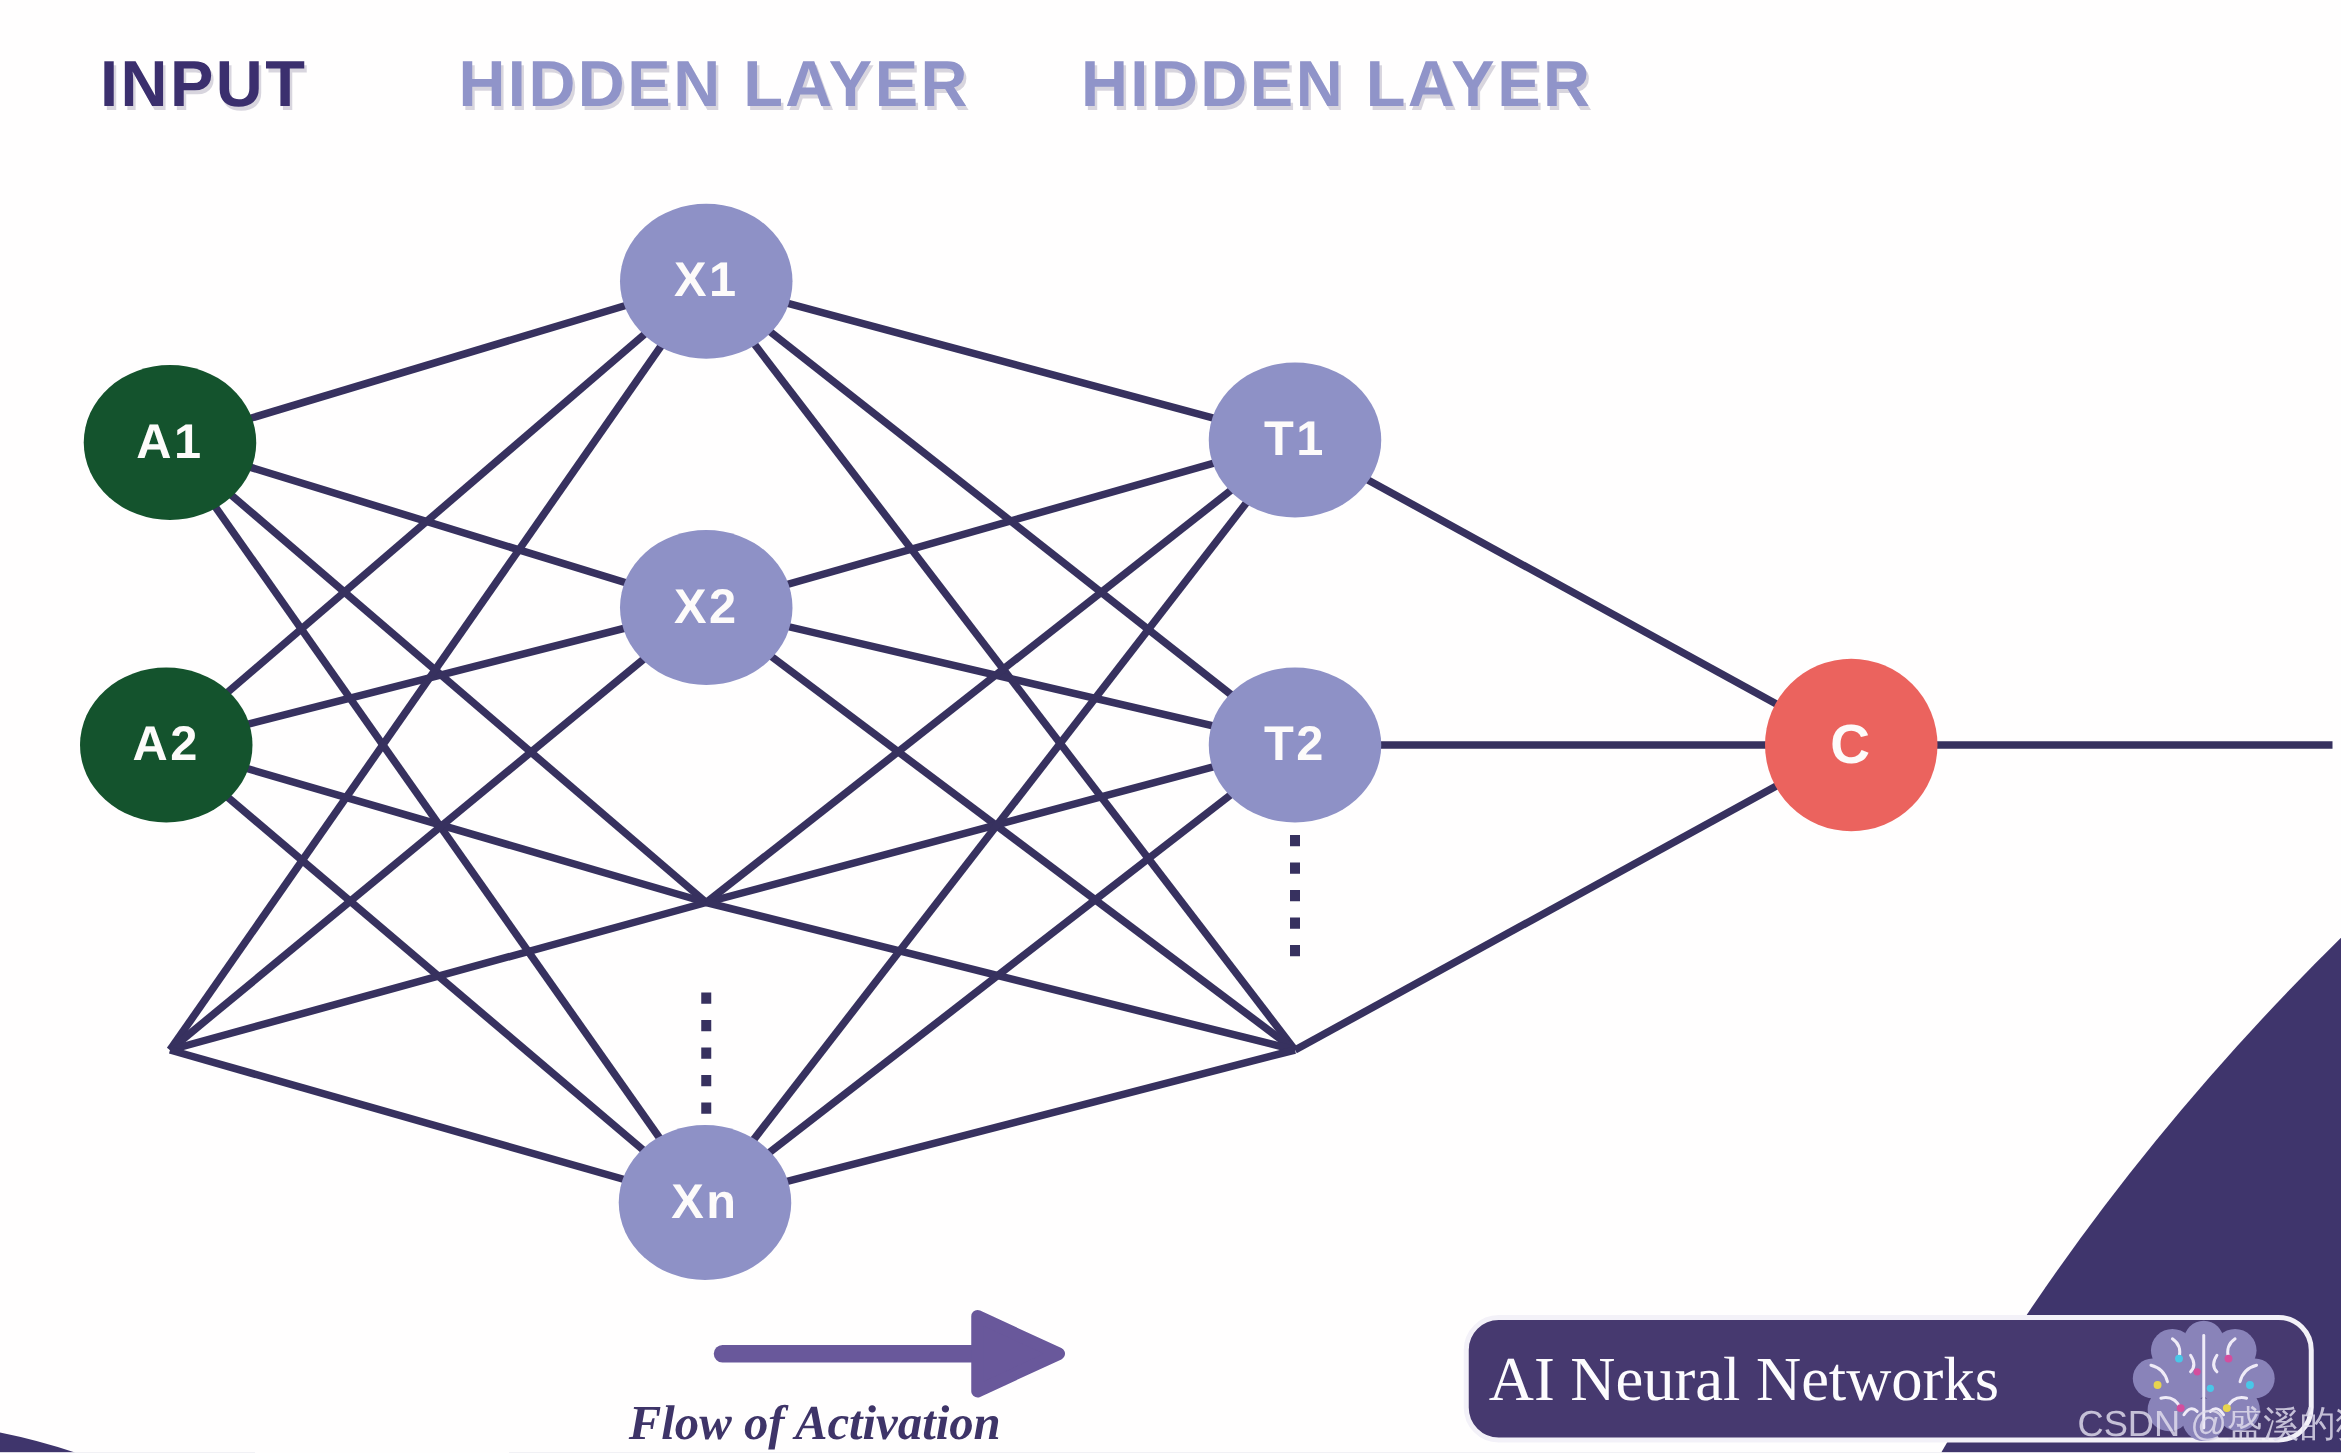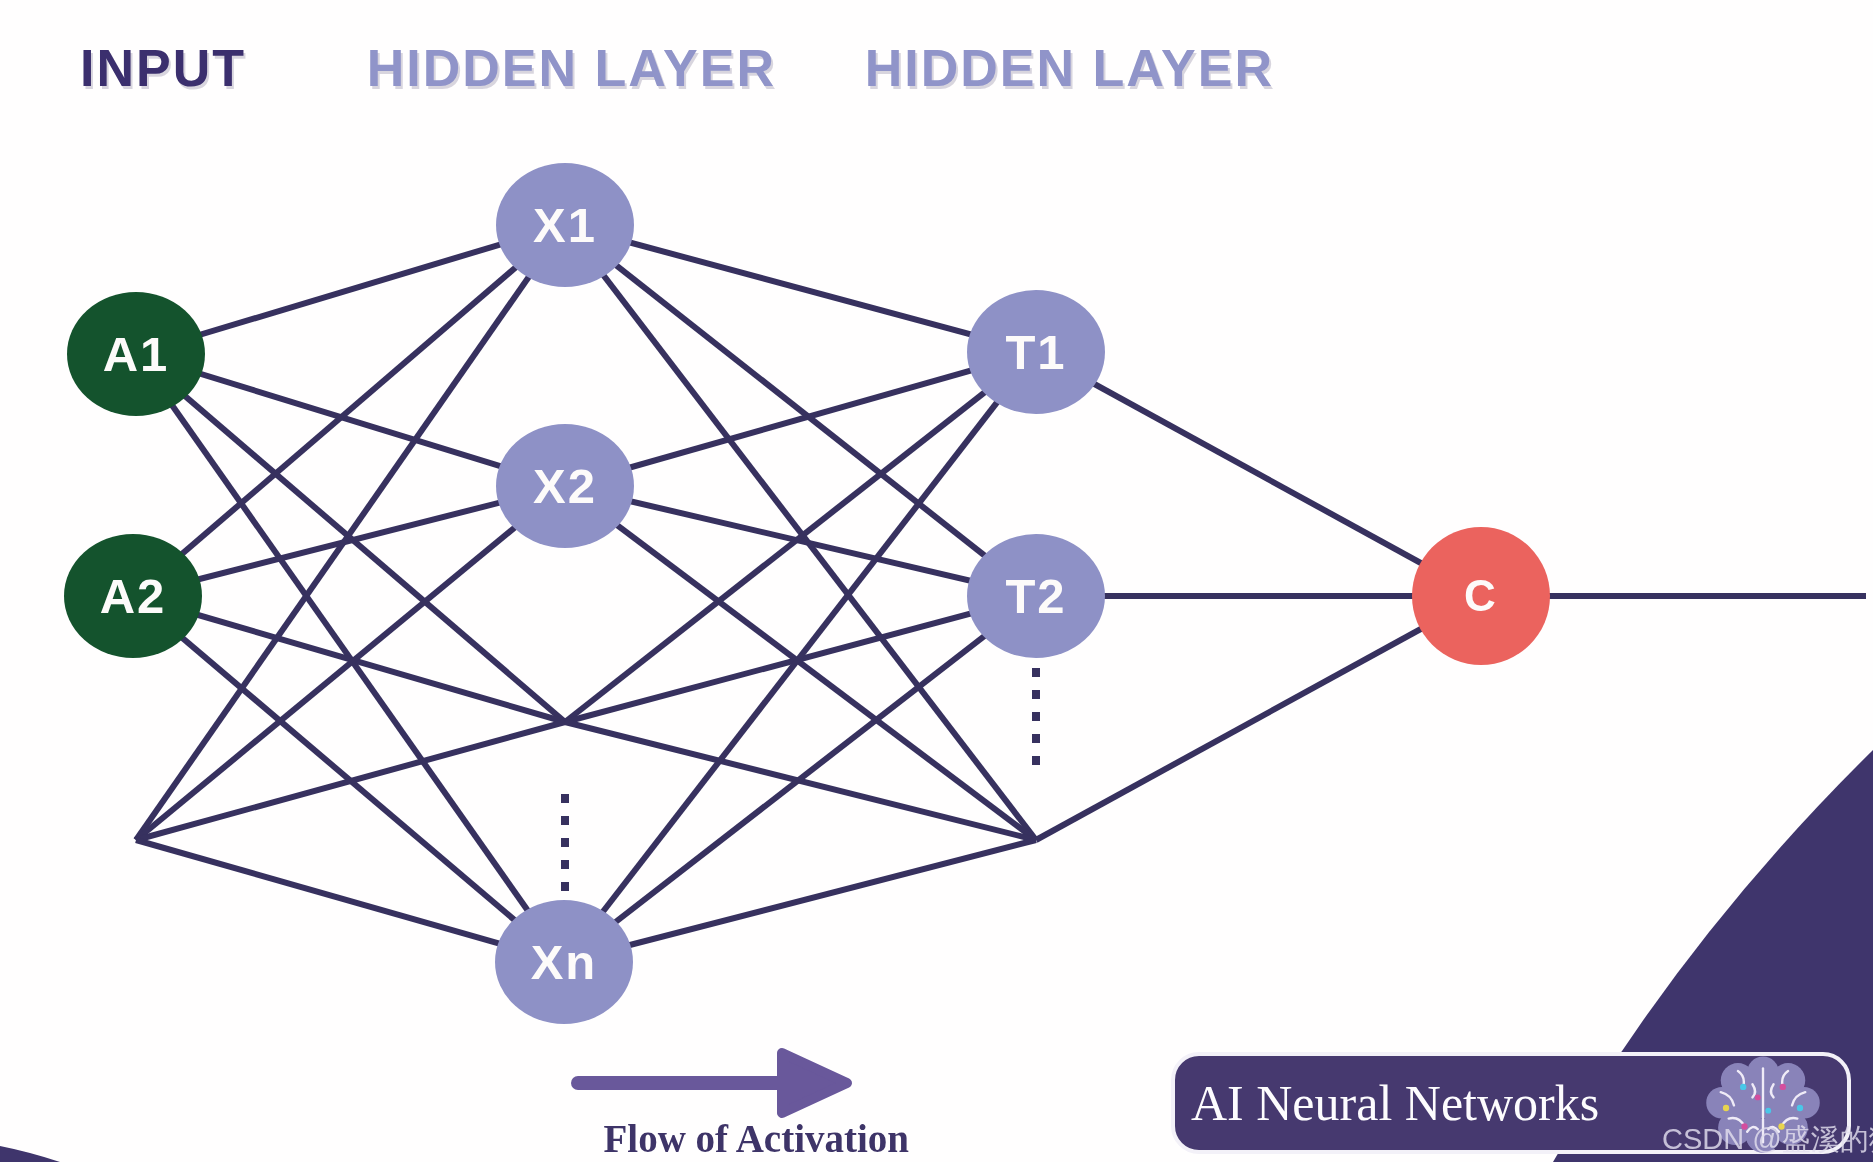--- a/index.html
+++ b/index.html
@@ -17,30 +17,30 @@
   }
   .hdr-input{left:36px;width:210px;color:#3B2F6E;}
   .hdr-hidden1{left:356px;width:420px;color:#9094C9;}
   .hdr-hidden2{left:854px;width:420px;color:#9094C9;}
   .hdr-output{left:1355px;width:310px;color:#E8514D;}
   
   .node{
     position:absolute;width:138px;height:124px;border-radius:50%;
     display:flex;align-items:center;justify-content:center;
     transform:translate(-50%,-50%);color:#FDFBFA;font-weight:bold;
-    font-size:49px;letter-spacing:2px;z-index:2;
+    font-size:39px;letter-spacing:2px;z-index:2;
   }
   .node-input{background:#14532d;}
   .node-hidden{background:#8E91C6;}
   .node-output{background:#EB635E;width:138px;height:138px;font-size:44px;}
   
   .flow-label{
-    position:absolute;left:503px;top:1116px;width:406px;text-align:right;
+    position:absolute;left:503px;top:1116px;width:406px;text-align:left;
     font-family:"Liberation Serif",serif;font-weight:bold;font-size:39px;
-    color:#3E3468;z-index:2;
+    color:#3E3468;z-index:2;font-style:italic;
   }
   
   .badge{
     position:absolute;left:1171px;top:1052px;width:680px;height:102px;
     background:#46396F;border:4px solid #F3F1F8;border-radius:28px;
     box-sizing:border-box;z-index:3;display:flex;align-items:center;
   }
   .badge-title{
     font-family:"Liberation Serif",serif;font-weight:normal;color:#FDFCFE;
     font-size:50px;padding-left:16px;white-space:nowrap;

